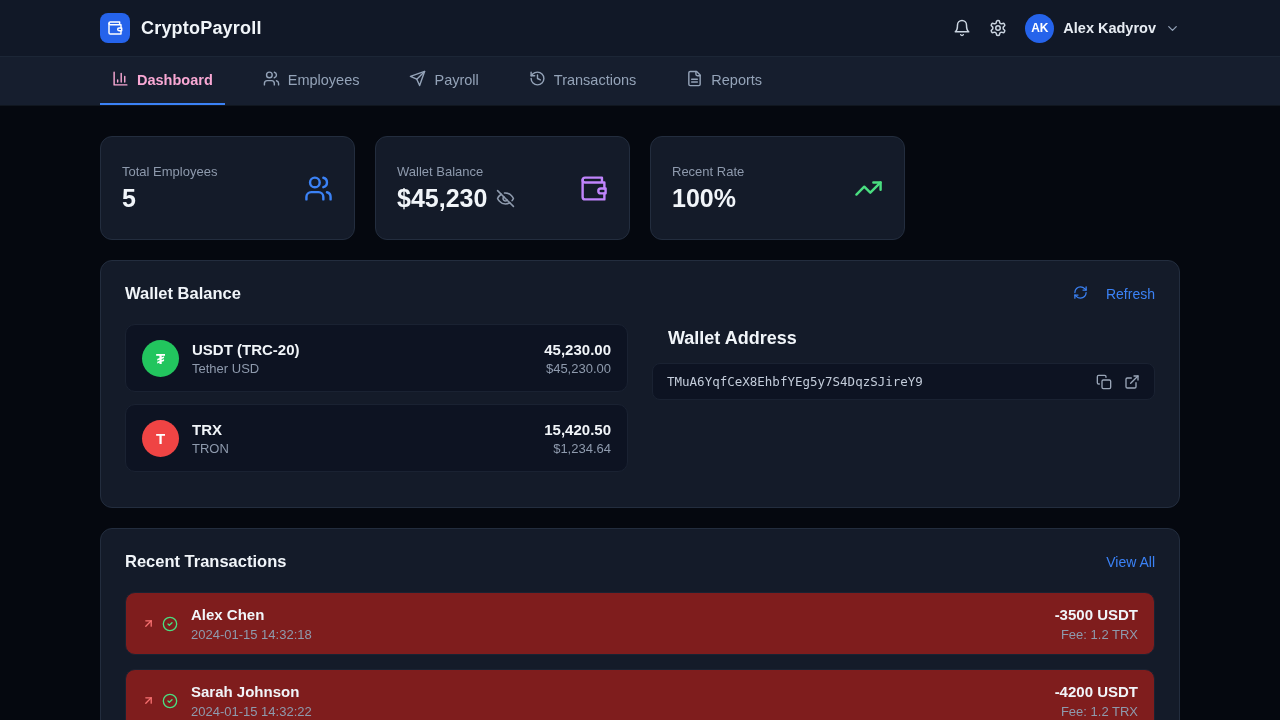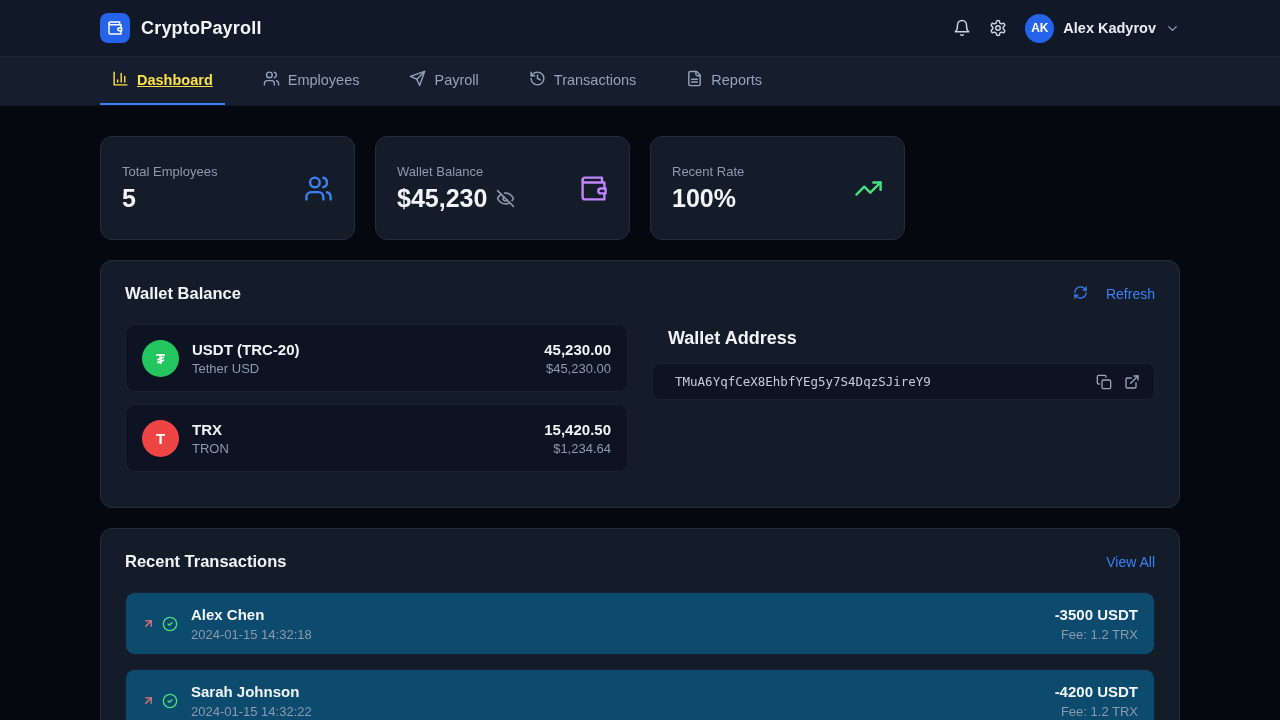--- a/index.html
+++ b/index.html
@@ -31,21 +31,21 @@
   .user-name { font-size:14.5px; font-weight:600; color:#e7ecf3; }
   .chev { color:#94a3b8; display:flex; }
 
   
   .nav { height:49px; background:#161e2e; border-bottom:1px solid #10161f; }
   .nav .inner { height:100%; display:flex; align-items:stretch; gap:26px; }
   .tab {
     display:flex; align-items:center; gap:8px; padding:0 12px;
     font-size:14.5px; color:#94a3b8; cursor:pointer; border-bottom:2px solid transparent;
   }
-  .tab.active { color:#fde047; font-weight:600; border-bottom-color:#3b82f6;text-decoration:underline; }
+  .tab.active { color:#f9a8d4; font-weight:600; border-bottom-color:#3b82f6; }
   .tab svg { width:17px; height:17px; }
 
   
   .main { padding-top:30px; }
 
   .stats { display:grid; grid-template-columns:repeat(4,1fr); gap:20px; }
   .stat-card {
     background:#141b29; border:1px solid #232d3e; border-radius:12px;
     height:104px; padding:19px 21px; display:flex; justify-content:space-between; align-items:center;
   }
@@ -81,27 +81,27 @@
   .token-sym { font-size:15px; font-weight:700; }
   .token-name { font-size:13px; color:#8e9aad; margin-top:3px; }
   .token-amt { font-size:15px; font-weight:700; text-align:right; }
   .token-usd { font-size:13px; color:#8e9aad; text-align:right; margin-top:3px; }
 
   .addr-label { font-size:18px; font-weight:700; margin:4px 16px 14px; }
   .addr-box {
     background:#0d1322; border:1px solid #1a2232; border-radius:8px;
     padding:10px 14px; display:flex; align-items:center; justify-content:space-between; height:37px;
   }
-  .addr-text { font-family:"DejaVu Sans Mono","Liberation Mono",monospace; font-size:12.5px; color:#c3ccda;margin-left:8px; }
+  .addr-text { font-family:"DejaVu Sans Mono","Liberation Mono",monospace; font-size:12.5px; color:#c3ccda; }
   .addr-actions { display:flex; gap:12px; }
   .addr-actions .abtn { color:#9aa6b8; display:flex; cursor:pointer; }
   .addr-actions svg { width:16px; height:16px; }
 
   .tx-row {
-    background:#0c4a6e; border:1px solid #1a2232; border-radius:10px;
+    background:#7f1d1d; border:1px solid #1a2232; border-radius:10px;
     padding:13px 16px; display:flex; align-items:center; justify-content:space-between; margin-bottom:14px; height:63px;
   }
   .tx-left { display:flex; align-items:center; }
   .tx-icons { display:flex; align-items:center; gap:7px; margin-right:13px; }
   .tx-arrow { color:#f87171; display:flex; } .tx-arrow svg { width:13px; height:13px; }
   .tx-check { color:#4ade80; display:flex; } .tx-check svg { width:16px; height:16px; }
   .tx-name { font-size:15px; font-weight:700; }
   .tx-date { font-size:13px; color:#8e9aad; margin-top:4px; }
   .tx-amt { font-size:15px; font-weight:700; text-align:right; }
   .tx-fee { font-size:13px; color:#8e9aad; text-align:right; margin-top:4px; }

